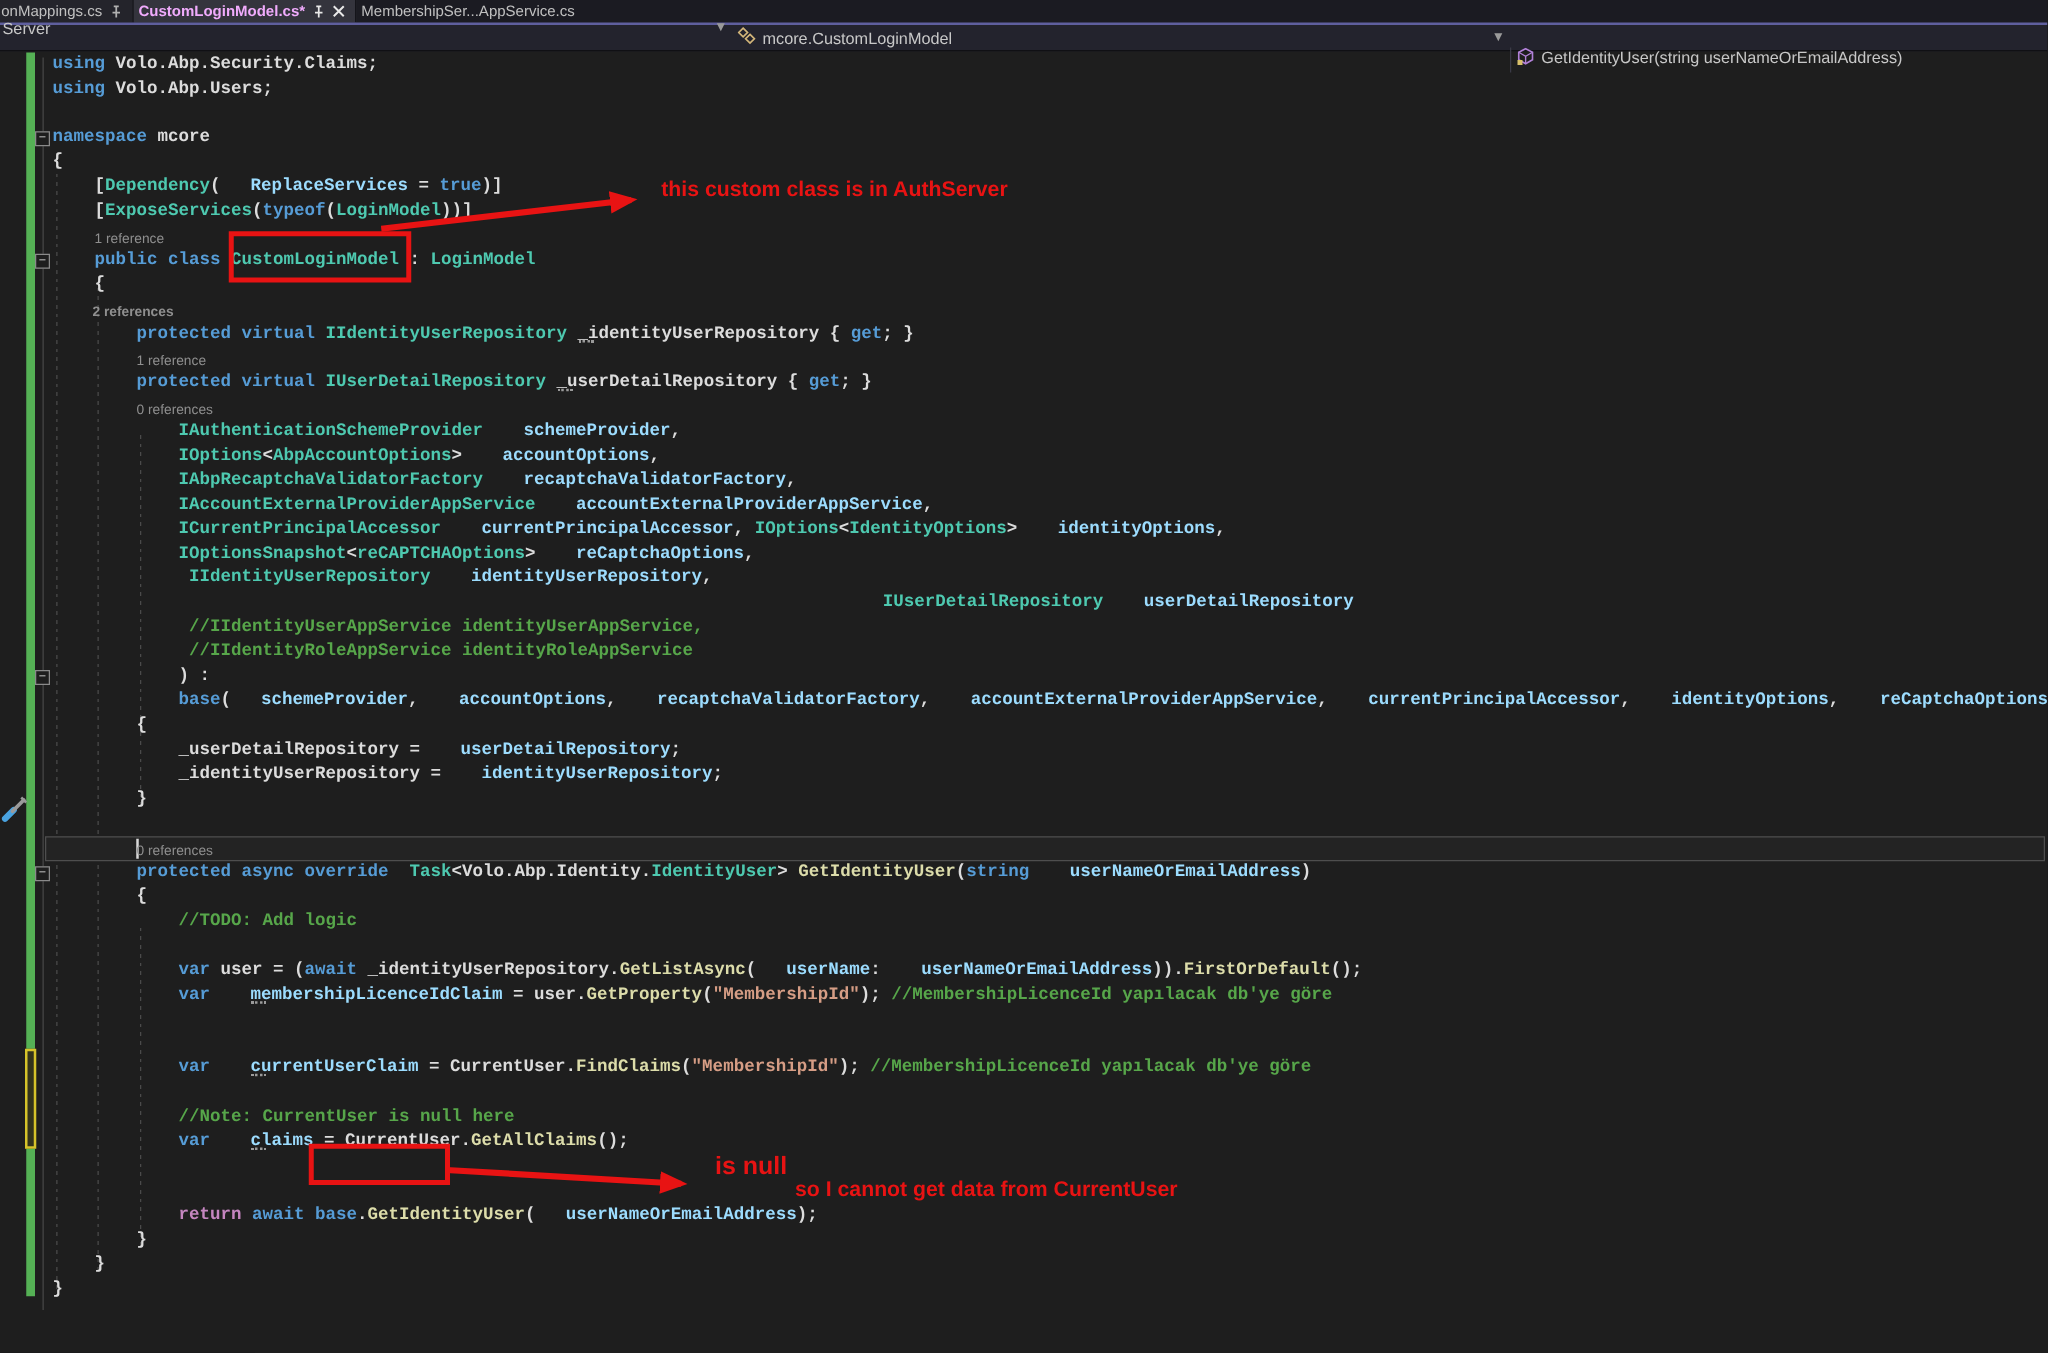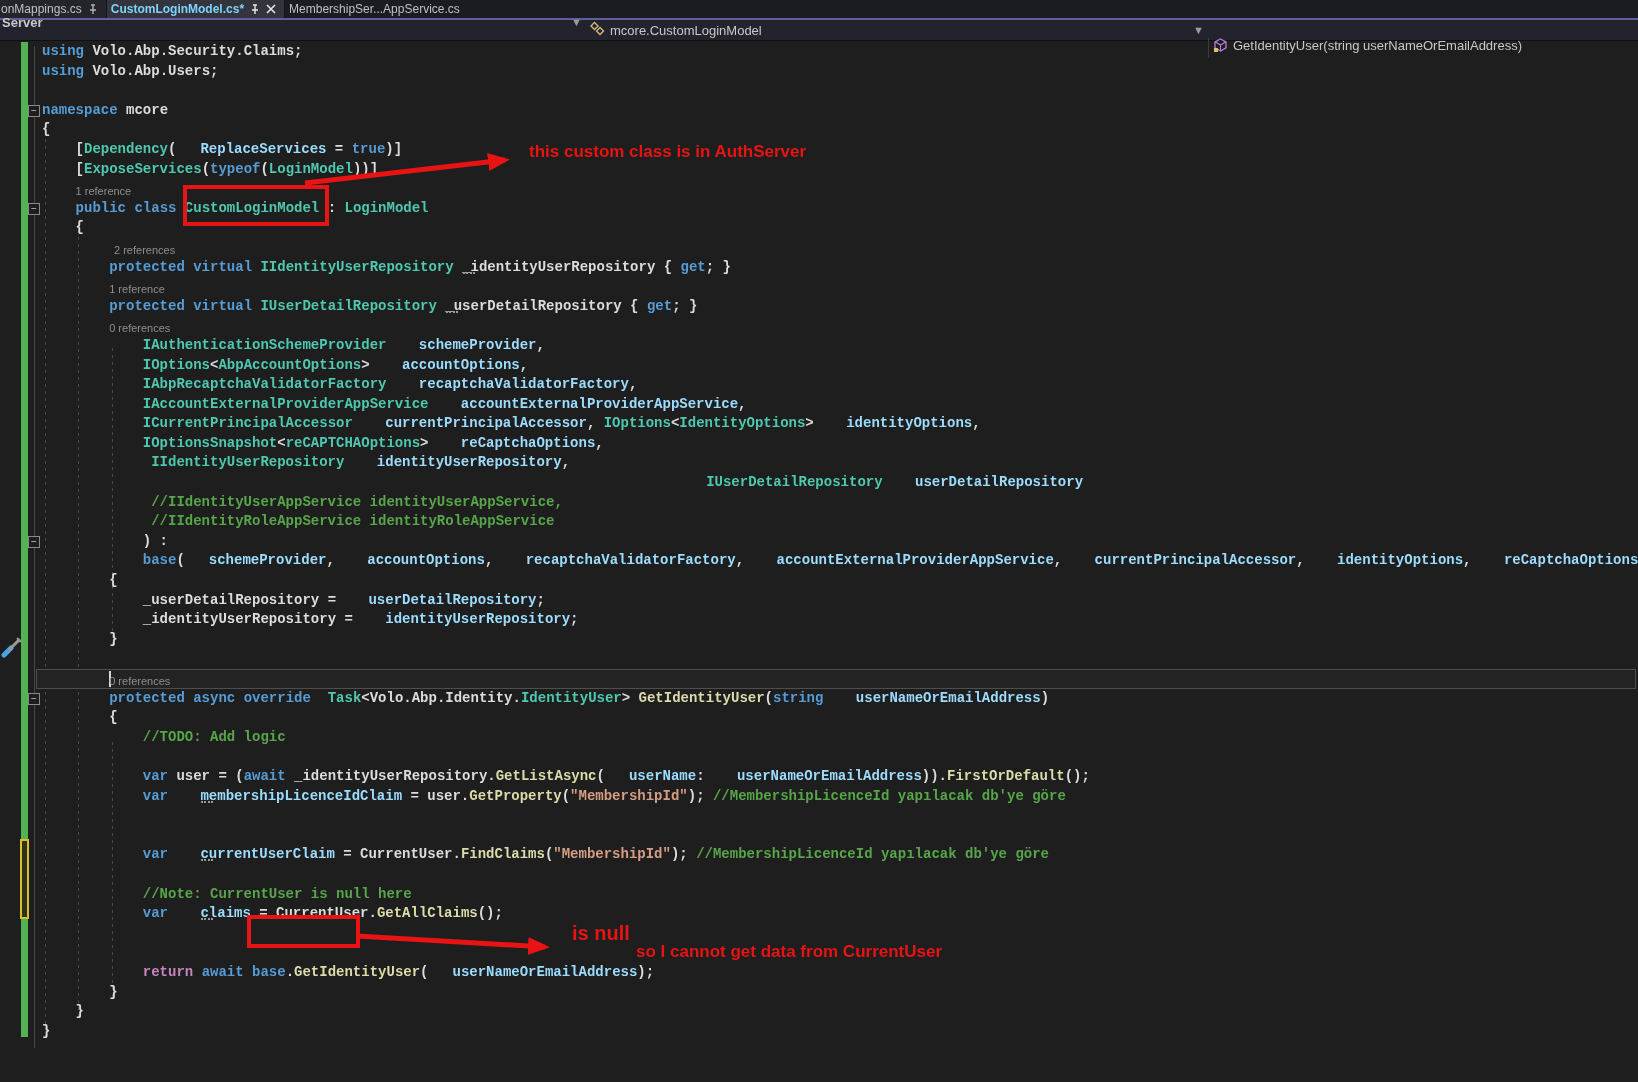--- a/index.html
+++ b/index.html
@@ -3,28 +3,28 @@
 <meta charset="utf-8">
 <style>
   * { box-sizing: border-box; }
   body { margin:0; background:#151518; font-family:"Liberation Sans", sans-serif; }
   #page { position:relative; width:1638px; height:1082px; background:#1e1e1e; overflow:hidden; }
 
   
   .tabbar { position:absolute; top:0; left:0; right:0; height:18px; background:#1b1b22; display:flex; align-items:stretch; }
   .tab { display:flex; align-items:center; gap:6px; padding:0 8px 0 4px; font-size:12px; color:#c0c0c0; border-right:1px solid #14141a; cursor:default; }
   .tab.first { background:#24242b; padding-left:1px; }
-  .tab.active { background:#34343d; color:#7dd3fc; font-weight:bold; }
+  .tab.active { background:#34343d; color:#f0abfc; font-weight:bold; }
   .tab.plain { border-right:none; background:transparent; }
   .tab svg { display:block; }
   .accent-line { position:absolute; top:18px; left:0; right:0; height:2px; background:#5f5f9e; }
 
   
   .breadcrumb { position:absolute; top:20px; left:0; right:0; height:21px; background:#23232d; display:flex; align-items:center; font-size:13px; color:#c8c8c8; border-bottom:1px solid #101014; }
-  .bc-left { width:586px; display:flex; align-items:center; justify-content:space-between; padding:0 4px 16px 2px; height:100%;font-weight:bold; }
+  .bc-left { width:586px; display:flex; align-items:center; justify-content:space-between; padding:0 4px 16px 2px; height:100%; }
   .bc-mid { flex:1; display:flex; align-items:center; gap:5px; height:100%; padding:0 4px; }
   .bc-right { width:430px; display:flex; align-items:flex-start; gap:5px; height:100%; border-left:1px solid #3a3a46; padding:0 4px;margin-top:36px; }
   .chev { color:#9a9a9a; font-size:11px; }
   .bc-mid .chev { margin-left:auto; }
 
   
   .change-bar { position:absolute; left:21px; top:42px; width:7px; height:995px; background:#55b155; }
   .unsaved-bar { position:absolute; left:20px; top:839px; width:9px; height:80px; background:#32321c; border:2px solid #d6c32a; }
   .fold-line { position:absolute; left:34px; top:46px; width:1px; height:1002px; background:#6a6a6a; opacity:.55; }
   .guide { position:absolute; width:1px; background-image:repeating-linear-gradient(to bottom,#4a4a4a 0 3px,transparent 3px 7px); }
@@ -134,21 +134,21 @@
       <div class="line" style="padding-left: 42px;"><span class="tok k">using</span><span class="tok w"> Volo.Abp.Security.Claims;</span></div>
       <div class="line" style="padding-left: 42px;"><span class="tok k">using</span><span class="tok w"> Volo.Abp.Users;</span></div>
       <div class="line" style="padding-left: 42px;"></div>
       <div class="line" style="padding-left: 42px;"><span class="fold-box">−</span><span class="tok k">namespace</span><span class="tok w"> mcore</span></div>
       <div class="line" style="padding-left: 42px;"><span class="tok w">{</span></div>
       <div class="line" style="padding-left: 75.6px;"><span class="tok w">[</span><span class="tok t">Dependency</span><span class="tok w">(</span><span class="tok v">ReplaceServices</span><span class="tok w"> = </span><span class="tok k">true</span><span class="tok w">)]</span></div>
       <div class="line" style="padding-left: 75.6px;"><span class="tok w">[</span><span class="tok t">ExposeServices</span><span class="tok w">(</span><span class="tok k">typeof</span><span class="tok w">(</span><span class="tok t">LoginModel</span><span class="tok w">))]</span></div>
       <div class="line cl" style="padding-left: 75.6px;"><span>1 reference</span></div>
       <div class="line" style="padding-left: 75.6px;"><span class="fold-box">−</span><span class="tok k">public</span><span class="tok w"> </span><span class="tok k">class</span><span class="tok w"> </span><span class="tok t">CustomLoginModel</span><span class="tok w"> : </span><span class="tok t">LoginModel</span></div>
       <div class="line" style="padding-left: 75.6px;"><span class="tok w">{</span></div>
-      <div class="line cl" style="padding-left: 114px;"><span>2 references</span></div>
+      <div class="line cl" style="padding-left: 74px; font-weight: bold;"><span>2 references</span></div>
       <div class="line" style="padding-left: 109.2px;"><span class="tok k">protected</span><span class="tok w"> </span><span class="tok k">virtual</span><span class="tok w"> </span><span class="tok t">IIdentityUserRepository</span><span class="tok w"> </span><span class="tok w dots">_identityUserRepository</span><span class="tok w"> { </span><span class="tok k">get</span><span class="tok w">; }</span></div>
       <div class="line cl" style="padding-left: 109.2px;"><span>1 reference</span></div>
       <div class="line" style="padding-left: 109.2px;"><span class="tok k">protected</span><span class="tok w"> </span><span class="tok k">virtual</span><span class="tok w"> </span><span class="tok t">IUserDetailRepository</span><span class="tok w"> </span><span class="tok w dots">_userDetailRepository</span><span class="tok w"> { </span><span class="tok k">get</span><span class="tok w">; }</span></div>
       <div class="line cl" style="padding-left: 109.2px;"><span>0 references</span></div>
       <div class="line" style="padding-left: 142.8px;"><span class="tok t">IAuthenticationSchemeProvider</span><span class="tok w"> </span><span class="tok v">schemeProvider</span><span class="tok w">,</span></div>
       <div class="line" style="padding-left: 142.8px;"><span class="tok t">IOptions</span><span class="tok w">&lt;</span><span class="tok t">AbpAccountOptions</span><span class="tok w">&gt; </span><span class="tok v">accountOptions</span><span class="tok w">,</span></div>
       <div class="line" style="padding-left: 142.8px;"><span class="tok t">IAbpRecaptchaValidatorFactory</span><span class="tok w"> </span><span class="tok v">recaptchaValidatorFactory</span><span class="tok w">,</span></div>
       <div class="line" style="padding-left: 142.8px;"><span class="tok t">IAccountExternalProviderAppService</span><span class="tok w"> </span><span class="tok v">accountExternalProviderAppService</span><span class="tok w">,</span></div>
       <div class="line" style="padding-left: 142.8px;"><span class="tok t">ICurrentPrincipalAccessor</span><span class="tok w"> </span><span class="tok v">currentPrincipalAccessor</span><span class="tok w">, </span><span class="tok t">IOptions</span><span class="tok w">&lt;</span><span class="tok t">IdentityOptions</span><span class="tok w">&gt; </span><span class="tok v">identityOptions</span><span class="tok w">,</span></div>
       <div class="line" style="padding-left: 142.8px;"><span class="tok t">IOptionsSnapshot</span><span class="tok w">&lt;</span><span class="tok t">reCAPTCHAOptions</span><span class="tok w">&gt; </span><span class="tok v">reCaptchaOptions</span><span class="tok w">,</span></div>

